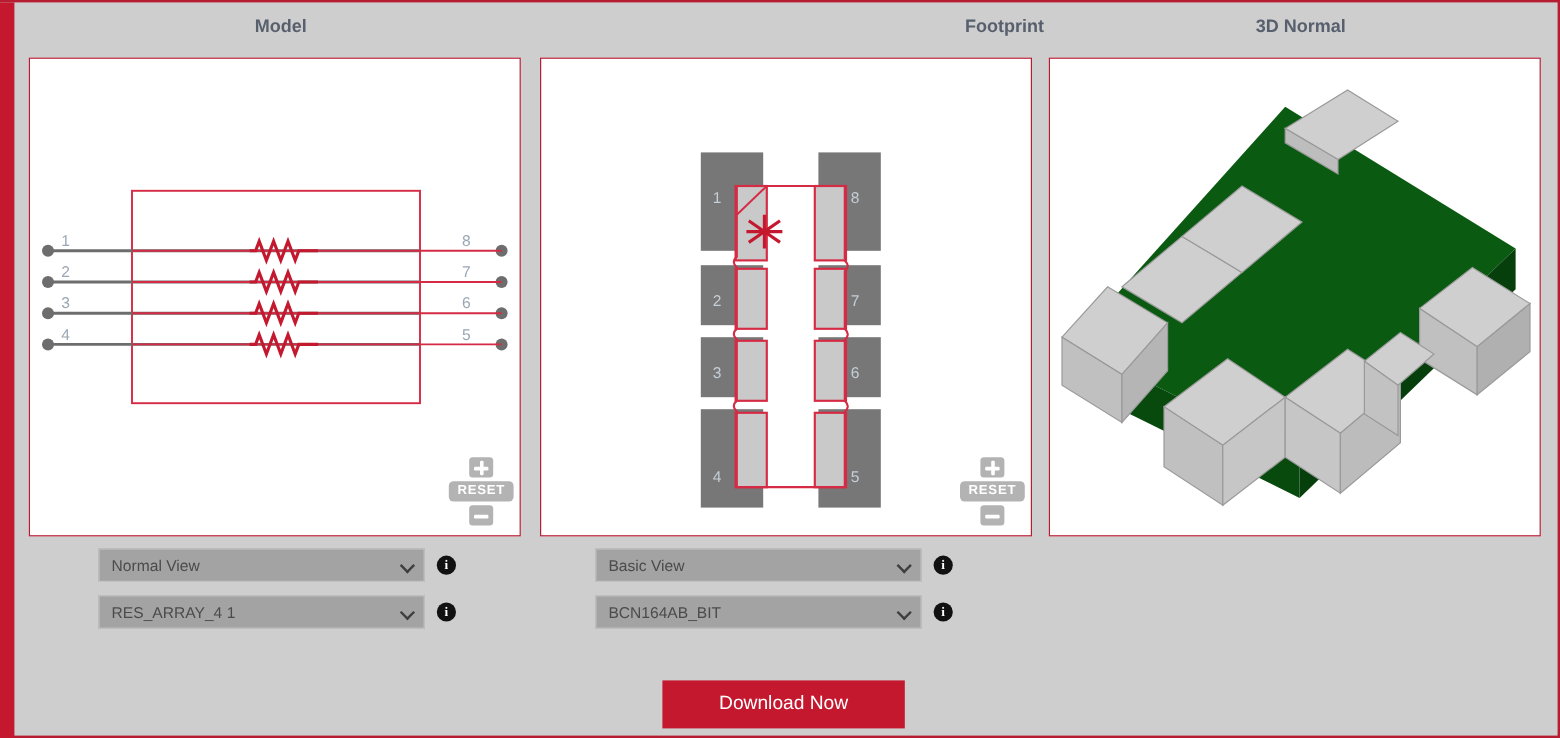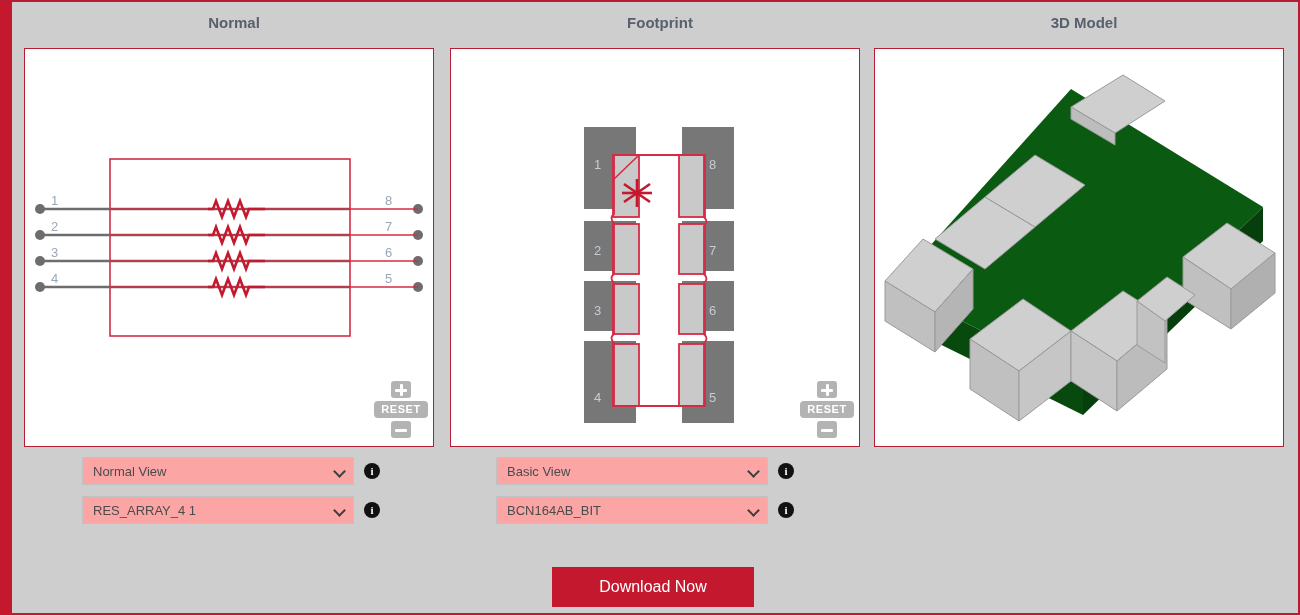--- a/index.html
+++ b/index.html
@@ -31,21 +31,21 @@
   }
 
   
   .headers { position: absolute; top: 0; left: 0; width: 1286px; height: 46px; }
   .col-title {
     position: absolute; top: 12px;
     font-size: 15px; font-weight: bold; color: #58606e;
     text-align: center;
   }
   #t-symbol   { left: 12px;  width: 420px; }
-  #t-footprint{ left: 438px; width: 420px; }
+  #t-footprint{ left: 438px; width: 420px; text-align: right; }
   #t-3d       { left: 862px; width: 420px; }
 
   
   .panel {
     position: absolute;
     top: 46px; height: 399px;
     background: #ffffff;
     border: 1px solid #b61c32;
   }
   #panel-symbol    { left: 12px;  width: 410px; }
@@ -79,21 +79,21 @@
     font-family: "Liberation Sans", sans-serif;
   }
 
   
   .formcol { position: absolute; }
   .ctl-row { display: flex; align-items: center; gap: 10px; margin-bottom: 11px; }
   .sel-wrap { position: relative; }
   select.sel {
     -webkit-appearance: none; appearance: none;
     width: 272px; height: 28px;
-    background: #fca5a5; border: 1px solid #c2c2c2;
+    background: #a3a3a3; border: 1px solid #c2c2c2;
     padding: 0 28px 0 10px;
     font-size: 13px; color: #4b4b4b;
     font-family: "Liberation Sans", sans-serif;
     border-radius: 0;
   }
   .chev {
     position: absolute; right: 10px; top: 10px;
     width: 9px; height: 9px; pointer-events: none;
   }
   .chev::before {
@@ -126,23 +126,23 @@
 </head>
 <body>
 
 <div id="app">
 
   <div class="left-rail"></div>
 
   <div class="stage">
 
     <div class="headers">
-      <div class="col-title" id="t-symbol">Normal</div>
+      <div class="col-title" id="t-symbol">Model</div>
       <div class="col-title" id="t-footprint">Footprint</div>
-      <div class="col-title" id="t-3d">3D Model</div>
+      <div class="col-title" id="t-3d">3D Normal</div>
     </div>
 
     <div class="panel" id="panel-symbol">
       <svg width="408" height="397" viewBox="0 0 408 397">
 
         <rect x="85" y="110" width="240" height="177" fill="none" stroke="#d52b45" stroke-width="1.6"></rect>
 
         <g>
           <line x1="15" y1="160" x2="325" y2="160" stroke="#6d6d6d" stroke-width="2.4"></line>
           <circle cx="15" cy="160" r="5" fill="#6d6d6d"></circle>

